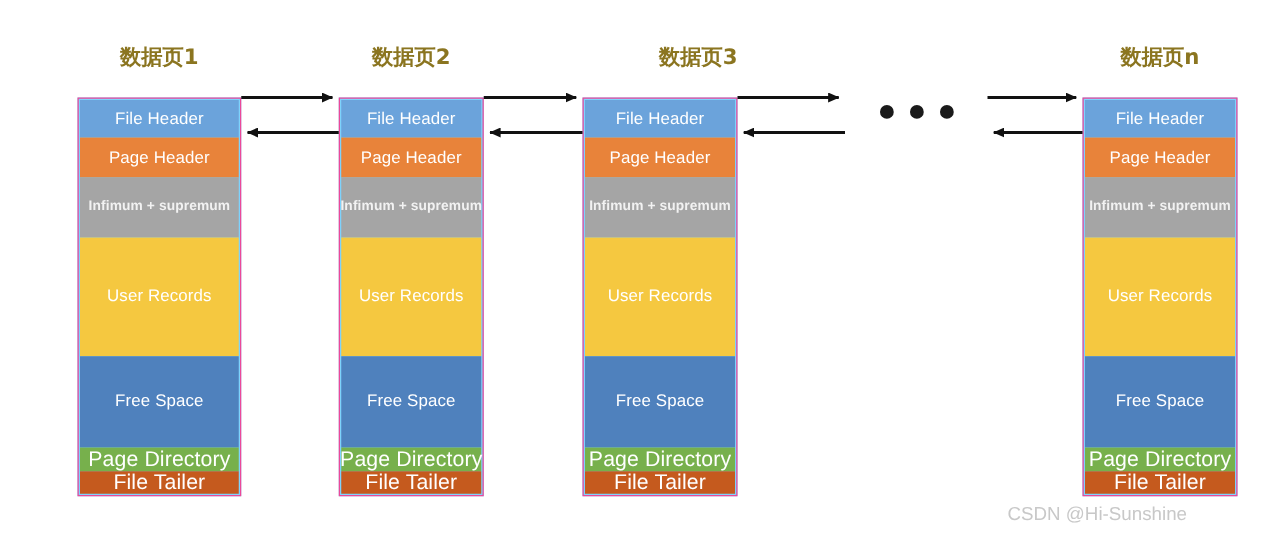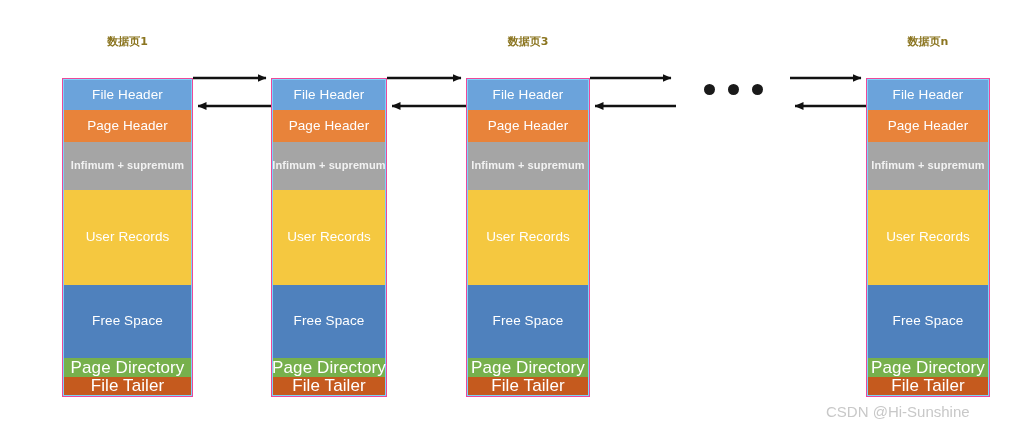--- a/index.html
+++ b/index.html
@@ -48,21 +48,21 @@
     font-size: 11px;
     color: #f2f2f2;
     font-weight: bold;
   }
   .seg.tight { font-size: 17px; }
 
   
   .page-title {
     position: absolute;
     color: #8b7520;
-    font-size: 11px;
+    font-size: 17px;
     font-weight: bold;
     text-align: center;
     white-space: nowrap;
     font-family: "DejaVu Sans", "Liberation Sans", sans-serif;
   }
 
   
   .arrow-svg {
     position: absolute;
     left: 0; top: 0;
@@ -85,30 +85,30 @@
     background: #1a1a1a;
   }
 
   
   .watermark {
     position: absolute;
     color: #c8c8c8;
     font-size: 15px;
     white-space: nowrap;
     font-family: "Liberation Sans", sans-serif;
-    margin-left: 20px;
   }
 </style>
 </head>
 <body>
 
 <div id="canvas">
 
   <div class="page-title" style="left:62px; top:34px; width:131px;">数据页1</div>
-  <div class="page-title" style="left:466px; top:34px; width:124px;">数据页3</div>
+  <div class="page-title" style="left:271px; top:34px; width:116px;">数据页2</div>
+  <div class="page-title" style="left:466px; top:34px; width:124px;text-align:right;">数据页3</div>
   <div class="page-title" style="left:866px; top:34px; width:124px;text-align:center;">数据页n</div>
 
   <div class="page-col" style="left:62px; top:78px; width:131px;">
     <div class="seg" style="background:#6ba3db; height:30px;">File Header</div>
     <div class="seg" style="background:#e8833a; height:32px;">Page Header</div>
     <div class="seg small" style="background:#a5a5a5; height:48px;">Infimum + supremum</div>
     <div class="seg" style="background:#f5c840; height:95px;">User Records</div>
     <div class="seg" style="background:#4f81bd; height:73px;">Free Space</div>
     <div class="seg tight" style="background:#77b04c; height:19px;">Page Directory</div>
     <div class="seg tight" style="background:#c55a1e; height:18px;">File Tailer</div>

